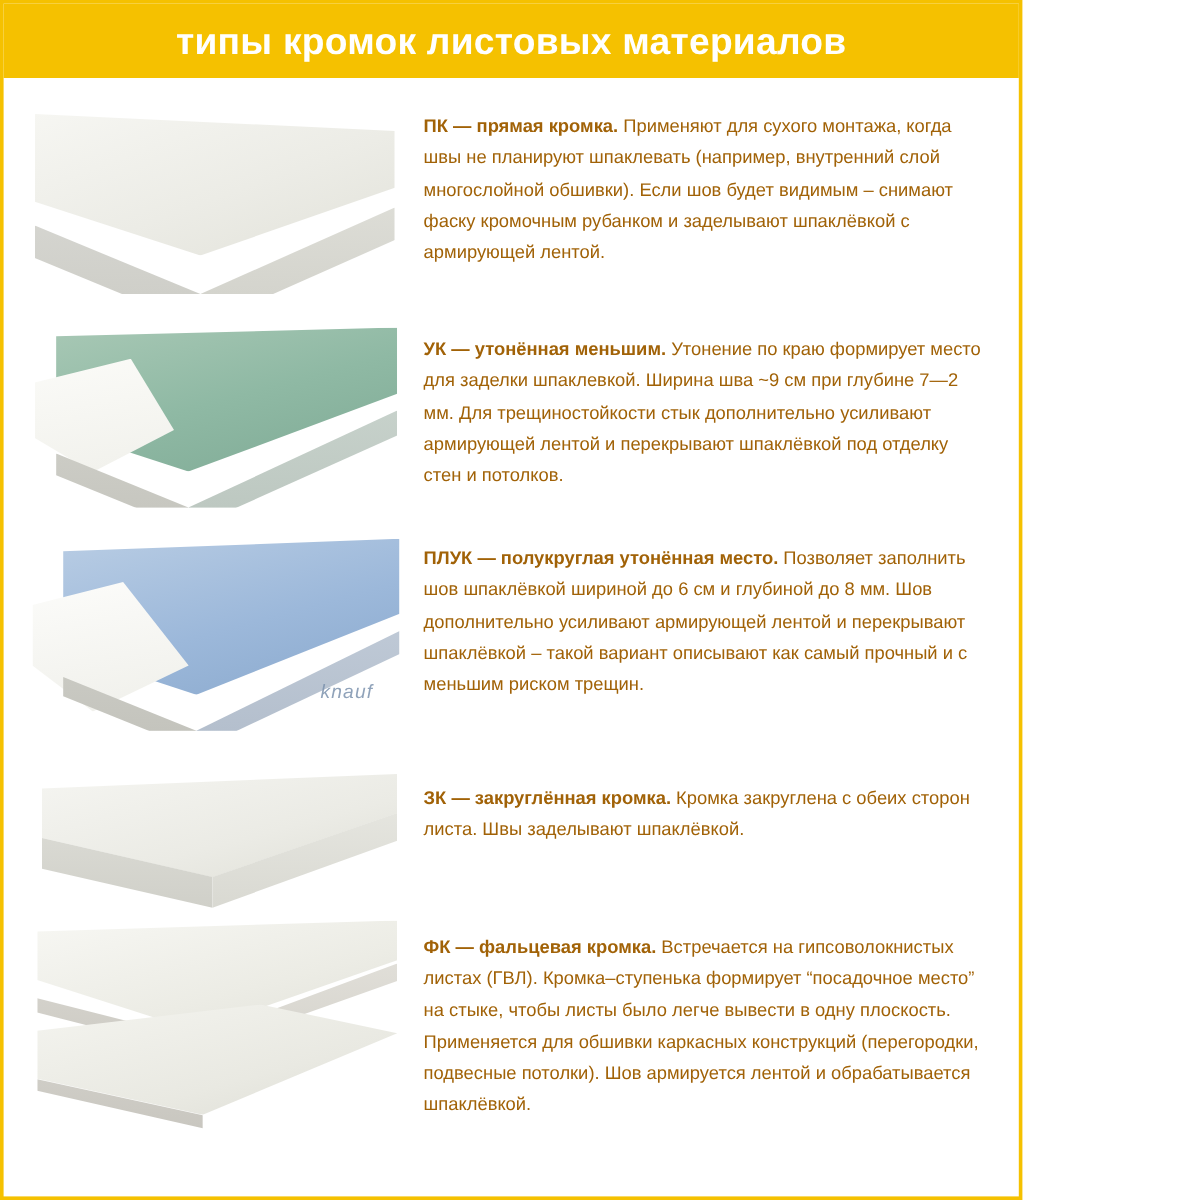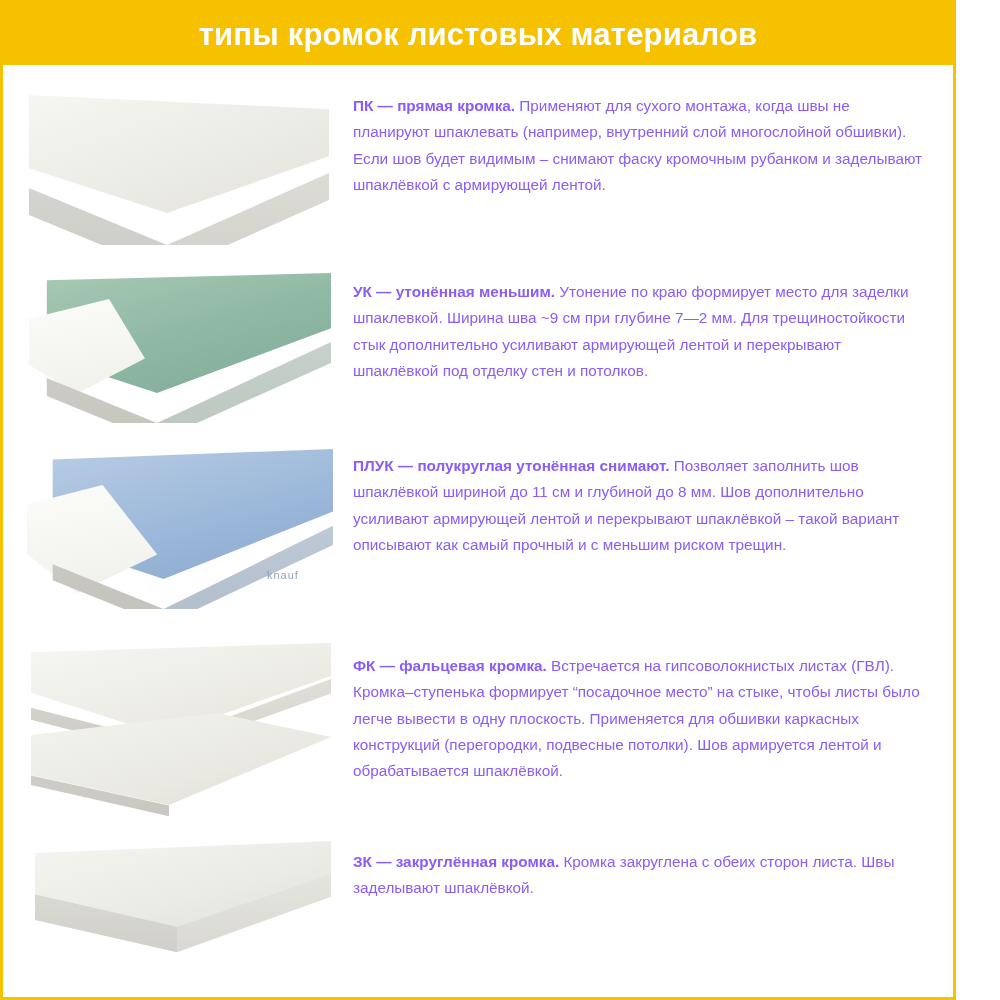--- a/index.html
+++ b/index.html
@@ -10,21 +10,21 @@
   body {
     width: 1000px;
     height: 1000px;
     font-family: "Liberation Sans", sans-serif;
     color: #1c1c1c;
     overflow: hidden;
   }
 
   .page {
     position: relative;
-    width: 956px;
+    width: 852px;
     height: 1000px;
     box-sizing: border-box;
     background: #ffffff;
     border: 3px solid #f5c100;
   }
 
   
   .header {
     height: 62px;
     background: #f5c100;
@@ -62,21 +62,21 @@
     height: 100%;
     position: relative;
     overflow: hidden;
   }
   .desc {
     flex: 1 1 auto;
     padding-left: 12px;
     padding-top: 14px;
     font-size: 15.3px;
     line-height: 1.72;
-    color: #8b5cf6;
+    color: #a16207;
   }
   .desc b {
     font-weight: bold;
   }
 
   
   .panel {
     position: absolute;
     transform-origin: center;
   }
@@ -165,24 +165,25 @@
   }
   .pluk-side2 {
     left: 20px; top: 10px;
     width: 292px; height: 160px;
     background: linear-gradient(180deg, #c8d2de 0%, #b4bfcd 100%);
     clip-path: polygon(42% 100%, 100% 48%, 100% 60%, 42% 110%);
   }
   .pluk-mark {
     position: absolute;
     left: 246px; top: 130px;
-    font-size: 11px;
+    font-size: 16px;
     color: #7d93ae;
     letter-spacing: 1px;
     opacity: .85;
+    font-style: italic;
   }
 
   
   .zk-top {
     left: 14px; top: 6px;
     width: 296px; height: 86px;
     background: linear-gradient(165deg, #f5f5f1 0%, #ebebe5 60%, #e0e0d8 100%);
     clip-path: polygon(0% 14%, 100% 0%, 100% 38%, 48% 100%, 0% 62%);
   }
   .zk-side {
@@ -266,42 +267,42 @@
 
     <div class="row row-3">
       <div class="thumb">
         <div class="panel pluk-top"></div>
         <div class="panel face speck pluk-white"></div>
         <div class="panel pluk-side"></div>
         <div class="panel pluk-side2"></div>
         <div class="pluk-mark">knauf</div>
       </div>
       <div class="desc">
-        <b>ПЛУК — полукруглая утонённая снимают.</b><span> Позволяет заполнить шов шпаклёвкой шириной до 11 см и глубиной до 8 мм. Шов дополнительно усиливают армирующей лентой и перекрывают шпаклёвкой – такой вариант описывают как самый прочный и с меньшим риском трещин.</span>
+        <b>ПЛУК — полукруглая утонённая место.</b><span> Позволяет заполнить шов шпаклёвкой шириной до 6 см и глубиной до 8 мм. Шов дополнительно усиливают армирующей лентой и перекрывают шпаклёвкой – такой вариант описывают как самый прочный и с меньшим риском трещин.</span>
+      </div>
+    </div>
+
+    <div class="row row-4">
+      <div class="thumb">
+        <div class="panel face speck zk-top"></div>
+        <div class="panel zk-side"></div>
+        <div class="panel zk-side2"></div>
+      </div>
+      <div class="desc">
+        <b>ЗК — закруглённая кромка.</b><span> Кромка закруглена с обеих сторон листа. Швы заделывают шпаклёвкой.</span>
       </div>
     </div>
 
     <div class="row row-5">
       <div class="thumb">
         <div class="panel face speck fk-top"></div>
         <div class="panel fk-edge"></div>
         <div class="panel fk-edge2"></div>
         <div class="panel face speck fk-bottom"></div>
         <div class="panel fk-bottom-edge"></div>
       </div>
       <div class="desc">
         <b>ФК — фальцевая кромка.</b><span> Встречается на гипсоволокнистых листах (ГВЛ). Кромка–ступенька формирует “посадочное место” на стыке, чтобы листы было легче вывести в одну плоскость. Применяется для обшивки каркасных конструкций (перегородки, подвесные потолки). Шов армируется лентой и обрабатывается шпаклёвкой.</span>
       </div>
     </div>
 
-    <div class="row row-4">
-      <div class="thumb">
-        <div class="panel face speck zk-top"></div>
-        <div class="panel zk-side"></div>
-        <div class="panel zk-side2"></div>
-      </div>
-      <div class="desc">
-        <b>ЗК — закруглённая кромка.</b><span> Кромка закруглена с обеих сторон листа. Швы заделывают шпаклёвкой.</span>
-      </div>
-    </div>
-
   </div>
 </div>
 
 </body></html>

